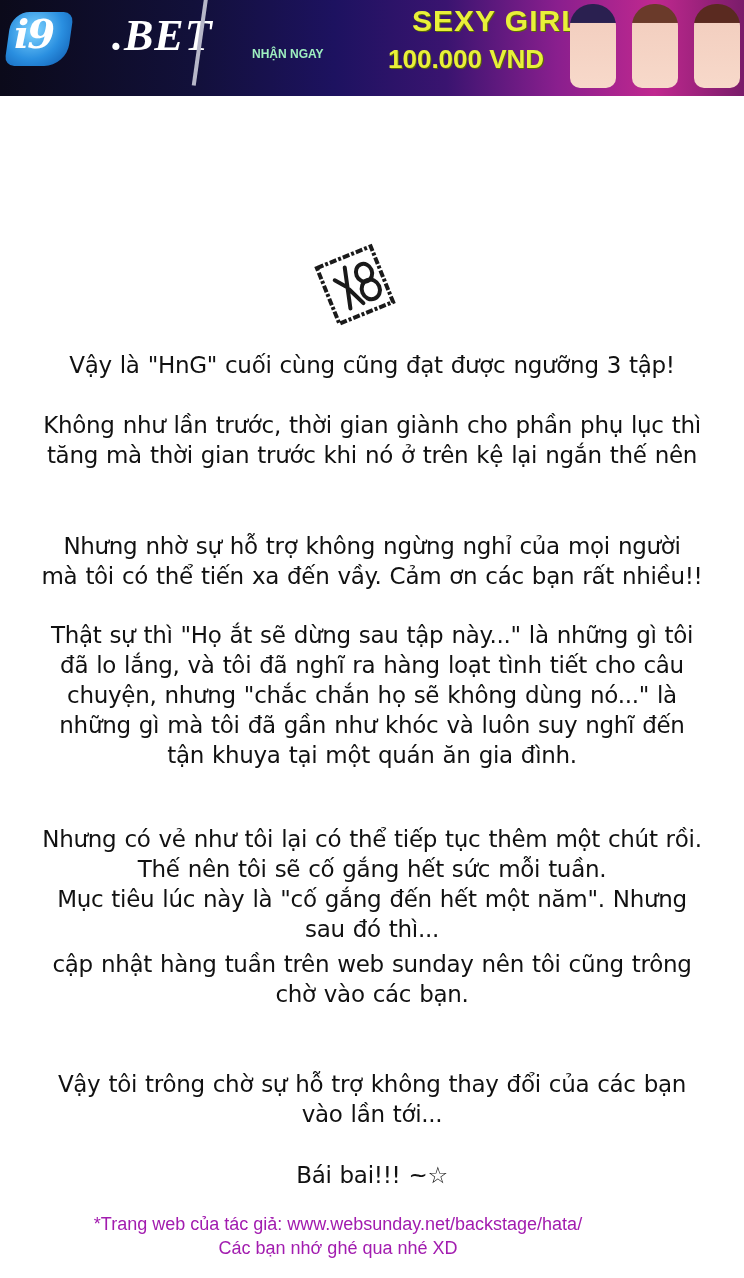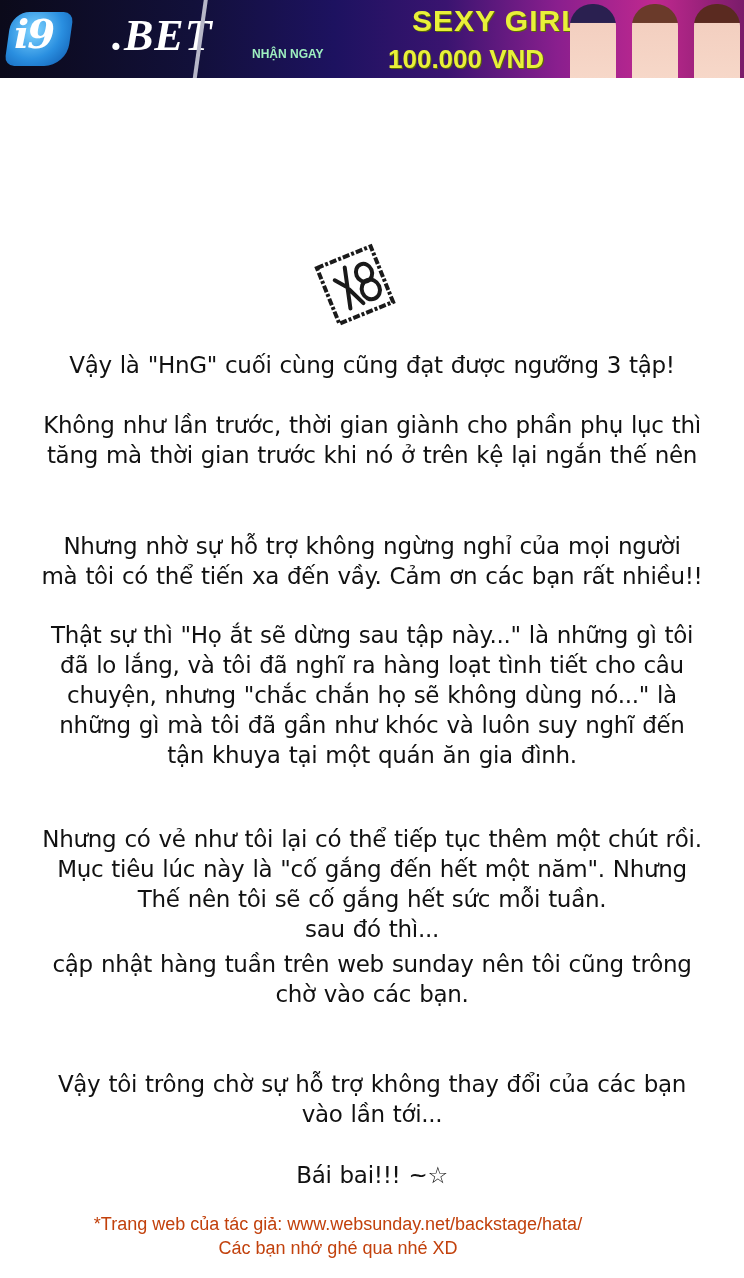--- a/index.html
+++ b/index.html
@@ -2,21 +2,21 @@
 <html><head>
 <meta charset="utf-8">
 <style>
   html, body { margin: 0; padding: 0; }
   body {
     width: 744px; height: 1278px; background: #ffffff; overflow: hidden;
     position: relative;
     font-family: "DejaVu Sans", sans-serif;
   }
   .banner {
-    position: absolute; left: 0; top: 0; width: 744px; height: 78px;
+    position: absolute; left: 0; top: 0; width: 744px; height: 96px;
     background: linear-gradient(90deg, #0b0a1a 0%, #12103a 26%, #1d1260 45%, #3a1470 60%, #8a1f8e 75%, #c0288f 88%, #7a1c6a 100%);
     overflow: hidden;
   }
   .logo-badge {
     position: absolute; left: 8px; top: 12px; width: 62px; height: 54px;
     background: radial-gradient(circle at 40% 35%, #7fd4ff 0%, #2a8fe0 55%, #0f5bb0 100%);
     border-radius: 18px 10px 22px 10px;
     transform: skewX(-8deg);
   }
   .logo-i9 {
@@ -72,21 +72,21 @@
   .p1 { position: absolute; left: 22px; top: 10px; }
   .p2 { position: absolute; left: 22px; top: 70px; }
   .p3 { position: absolute; left: 22px; top: 191px; }
   .p4 { position: absolute; left: 22px; top: 280px; }
   .p5 { position: absolute; left: 22px; top: 484px; }
   .p6 { position: absolute; left: 22px; top: 609px; }
   .p7 { position: absolute; left: 22px; top: 729px; }
   .p8 { position: absolute; left: 22px; top: 820px; }
   .footer {
     position: absolute; left: 0; top: 1212px; width: 676px; text-align: center;
-    font-family: "Liberation Sans", sans-serif; font-size: 18px; line-height: 24px; color: #c2410c;
+    font-family: "Liberation Sans", sans-serif; font-size: 18px; line-height: 24px; color: #a21caf;
   }
   .line { display: block; }
 </style>
 </head>
 <body>
 
 <div class="banner">
   <div class="logo-badge"></div>
   <span class="logo-i9">i9</span>
   <span class="logo-bet">.BET</span>
@@ -126,22 +126,22 @@
   </div>
   <div class="para p4">
     <span class="line">Thật sự thì "Họ ắt sẽ dừng sau tập này..." là những gì tôi</span>
     <span class="line">đã lo lắng, và tôi đã nghĩ ra hàng loạt tình tiết cho câu</span>
     <span class="line">chuyện, nhưng "chắc chắn họ sẽ không dùng nó..." là</span>
     <span class="line">những gì mà tôi đã gần như khóc và luôn suy nghĩ đến</span>
     <span class="line">tận khuya tại một quán ăn gia đình.</span>
   </div>
   <div class="para p5">
     <span class="line">Nhưng có vẻ như tôi lại có thể tiếp tục thêm một chút rồi.</span>
+    <span class="line">Thế nên tôi sẽ cố gắng hết sức mỗi tuần.</span>
     <span class="line">Mục tiêu lúc này là "cố gắng đến hết một năm". Nhưng</span>
-    <span class="line">Thế nên tôi sẽ cố gắng hết sức mỗi tuần.</span>
     <span class="line">sau đó thì...</span>
   </div>
   <div class="para p6">
     <span class="line">cập nhật hàng tuần trên web sunday nên tôi cũng trông</span>
     <span class="line">chờ vào các bạn.</span>
   </div>
   <div class="para p7">
     <span class="line">Vậy tôi trông chờ sự hỗ trợ không thay đổi của các bạn</span>
     <span class="line">vào lần tới...</span>
   </div>

